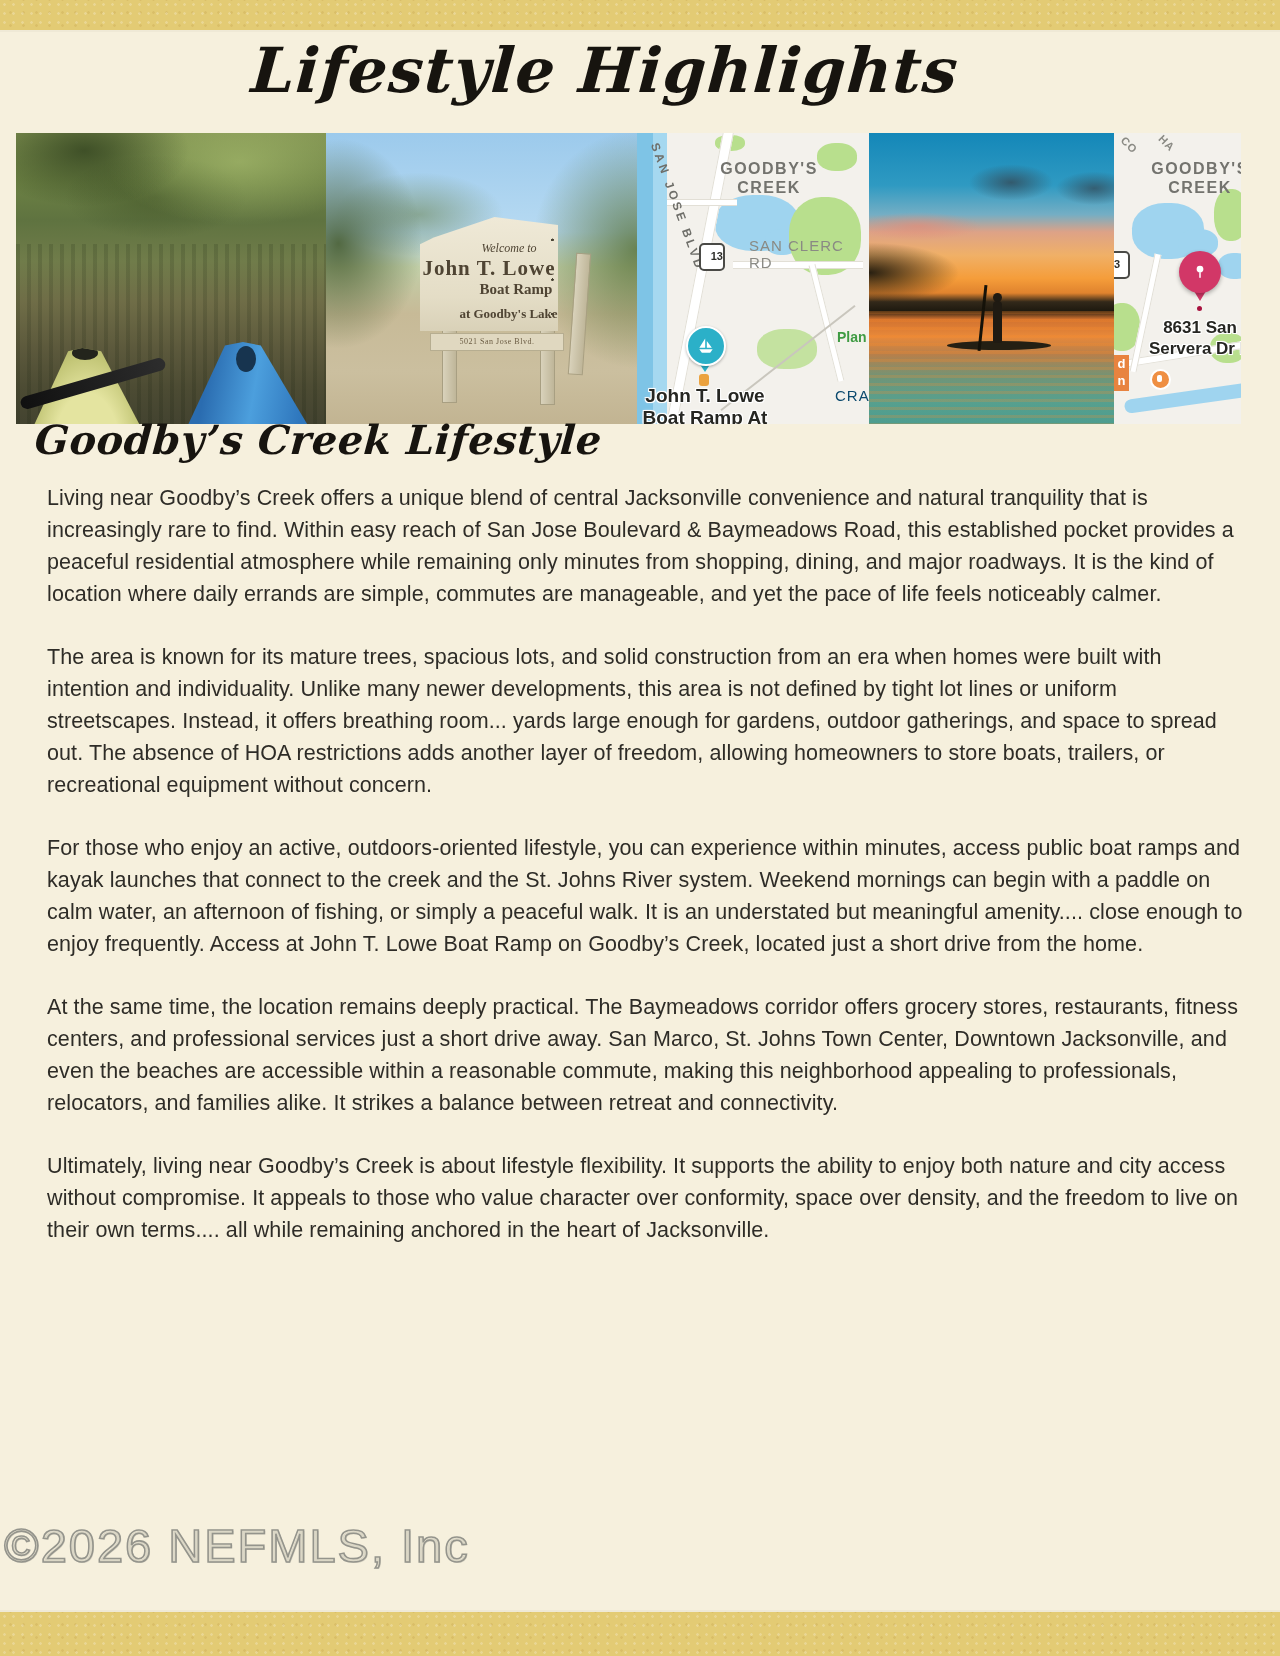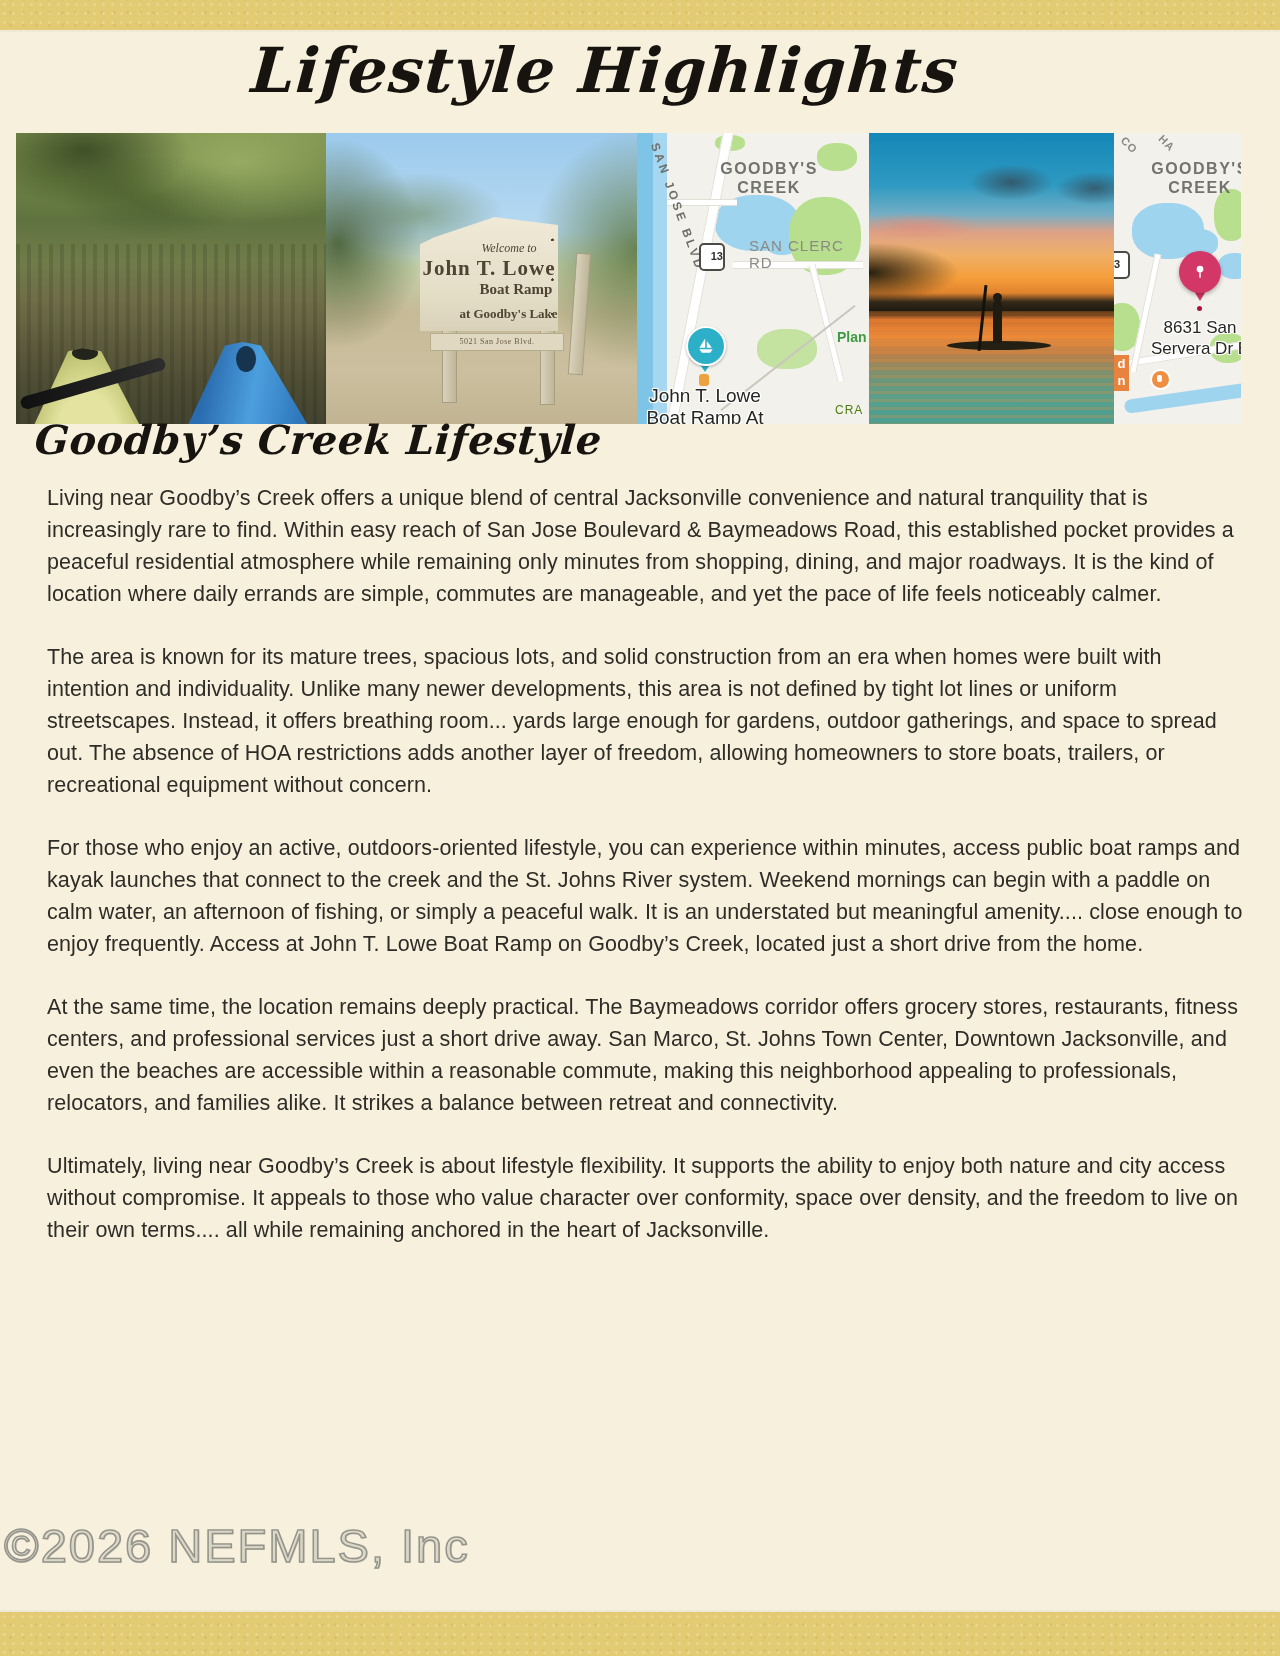--- a/index.html
+++ b/index.html
@@ -119,37 +119,37 @@
   .water { background:#9fd4ef; }
   .green { background:#b8df8d; }
   .road { position:absolute; background:#ffffff; border-left:1px solid #e2dfd6; border-right:1px solid #e2dfd6; }
   .road-h { position:absolute; background:#ffffff; border-top:1px solid #e2dfd6; border-bottom:1px solid #e2dfd6; }
   .shield {
     position:absolute; width:22px; height:24px; background:#fff;
     border:2px solid #4a4a46; border-radius:5px;
     font-size:11px; font-weight:bold; color:#2e2e2a; text-align:center; line-height:22px;
   }
   .halo-label {
-    position:absolute; font-weight:normal; color:#262622; text-align:center;
+    position:absolute; font-weight:bold; color:#262622; text-align:center;
     text-shadow:1px 1px 0 #fff, -1px -1px 0 #fff, 1px -1px 0 #fff, -1px 1px 0 #fff, 0 0 3px #fff;
   }
 
   
   .map-boat { width:232px; }
   .m1-river { position:absolute; left:0; top:0; width:30px; height:100%;
     background:linear-gradient(90deg,#7ec4e6 0 55%, #a5d8f0 55%); }
   .m1-area { top:26px; left:62px; width:140px; font-size:16px; }
   .m1-sanjose {
     position:absolute; top:8px; left:24px; width:150px;
     color:#6e6e69; font-size:12px; font-weight:bold; letter-spacing:3px;
     transform:rotate(70deg); transform-origin:0 0;
   }
   .m1-sanclerc { position:absolute; top:104px; left:112px; color:#8a8a84; font-size:15px; letter-spacing:1px; }
   .m1-plan { position:absolute; top:196px; left:200px; color:#3f9b43; font-size:14px; font-weight:bold; }
-  .m1-cra { position:absolute; top:254px; left:198px; color:#4d7c0f; font-size:12px; letter-spacing:1px;margin-top:16px; }
+  .m1-cra { position:absolute; top:254px; left:198px; color:#0c4a6e; font-size:15px; letter-spacing:1px; }
   .marker-teal {
     position:absolute; left:49px; top:193px; width:36px; height:36px;
     background:#2bb0c8; border:2px solid #ffffff; border-radius:50%;
     display:flex; align-items:center; justify-content:center; z-index:3;
     box-shadow:0 1px 3px rgba(0,0,0,.3);
   }
   .marker-tail { position:absolute; left:62px; top:230px; width:0; height:0; z-index:2;
     border-left:6px solid transparent; border-right:6px solid transparent; border-top:9px solid #2bb0c8; }
   .ramp-dot { position:absolute; left:62px; top:241px; width:10px; height:12px; background:#eba23f; border-radius:3px; z-index:2; }
   .m1-label { top:252px; left:2px; width:132px; font-size:19px; line-height:22px; }

